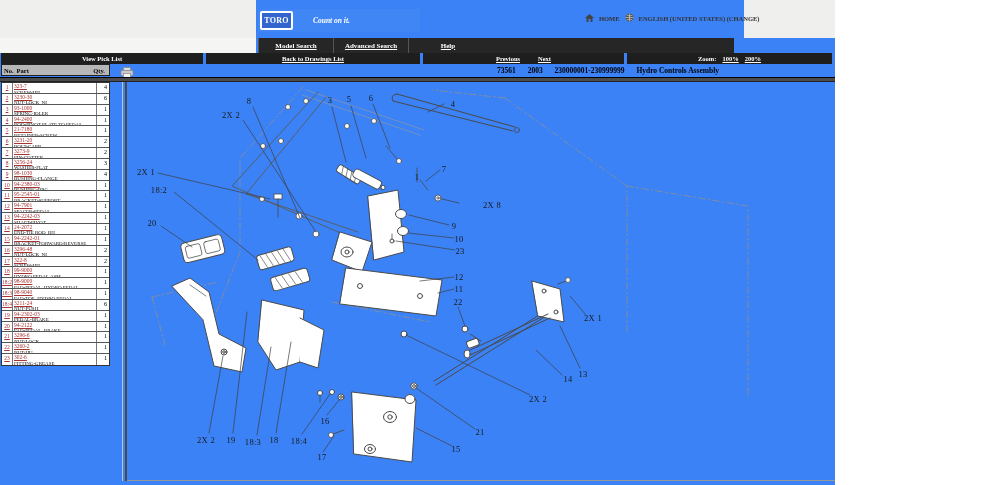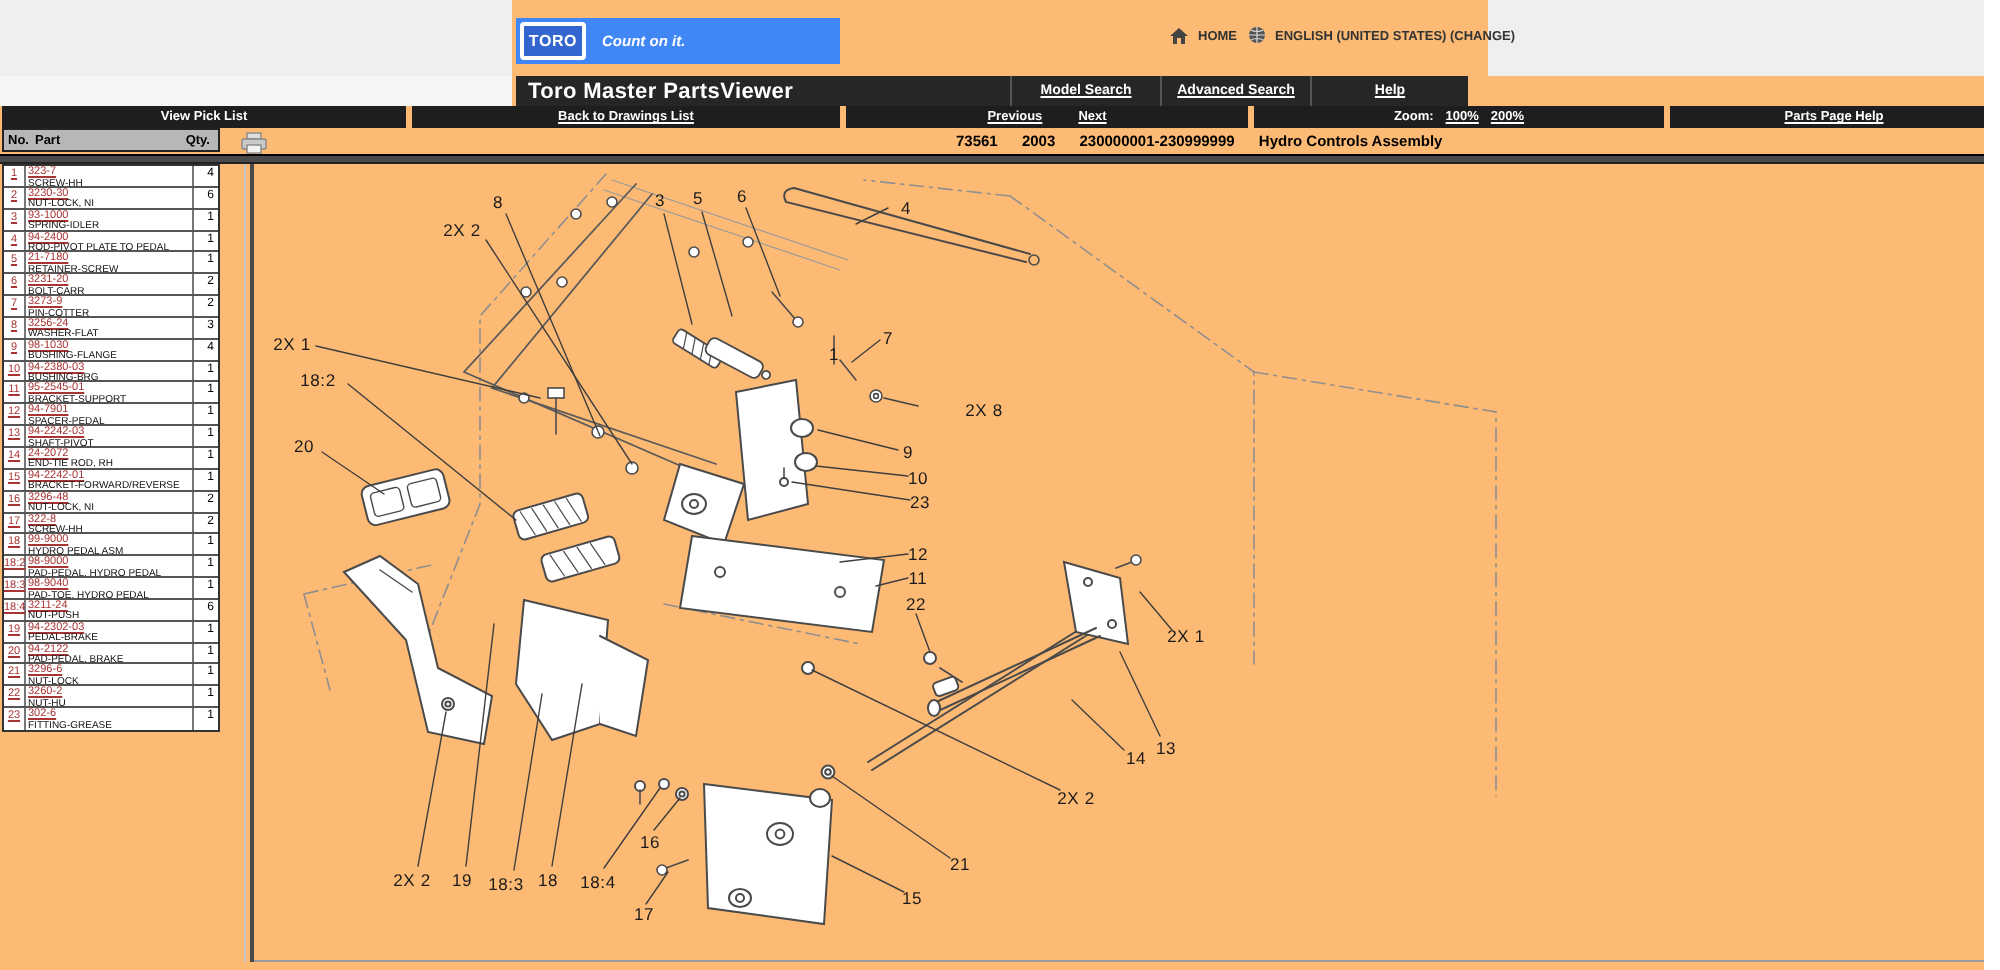--- a/index.html
+++ b/index.html
@@ -1,32 +1,32 @@
 <!DOCTYPE html>
 <html><head>
 <meta charset="utf-8">
 <style>
   * { margin:0; padding:0; box-sizing:border-box; }
   html,body { background:#fff; }
   body { font-family:"Liberation Sans", sans-serif; }
-  #page { position:relative; width:992px; height:485px; background:#fdba74; overflow:hidden; }
+  #page { position:relative; width:835px; height:485px; background:#3b82f6; overflow:hidden;font-family:Liberation Serif, serif; }
 
   
   .gray-tl  { position:absolute; left:0; top:0; width:256px; height:38px; background:#efefed; }
   .gray-tl2 { position:absolute; left:0; top:38px; width:256px; height:15px; background:#f5f5f3; }
   .gray-tr  { position:absolute; left:744px; top:0; width:256px; height:38px; background:#efefed; }
 
   
   .logo-banner { position:absolute; left:258px; top:9px; width:162px; height:23px;
                  background:#4186f5; display:flex; align-items:center; }
   .logo-box { width:33px; height:19px; margin-left:2px; background:#3365cf;
               border:2px solid #fff; border-radius:2px; color:#fff; font-weight:bold;
               font-size:8px; display:flex; align-items:center; justify-content:center;
               letter-spacing:.3px; }
-  .logo-tag { color:#fff; font-weight:bold; font-size:7.5px; margin-left:8px; font-style:italic; }
+  .logo-tag { color:#fff; font-weight:bold; font-size:7.5px; margin-left:20px; font-style:italic; }
 
   
   .utility { position:absolute; left:585px; top:13px; display:flex; align-items:center;
              gap:5px; font-size:6.5px; color:#333; font-weight:bold; }
   .uicon { display:inline-block; }
   .util-link { cursor:pointer; }
 
   
   .titlebar { position:absolute; left:258px; top:38px; width:476px; height:15px;
               background:#262626; display:flex; align-items:stretch; }
@@ -45,21 +45,21 @@
   .navplain { text-decoration:none; }
 
   
   .thead-box { position:absolute; left:1px; top:64px; width:109px; height:12px;
                background:#b7b7b7; border:1px solid #222; display:flex; align-items:center;
                font-size:6.5px; font-weight:bold; color:#000; }
   .thead-no { margin-left:2px; }
   .thead-part { margin-left:3px; flex:1; }
   .thead-qty { margin-right:4px; }
   .print-btn { position:absolute; left:120px; top:64px; width:14px; height:11px; cursor:pointer; }
-  .breadcrumb { position:absolute; left:478px; top:66px; font-size:7.5px; font-weight:bold;
+  .breadcrumb { position:absolute; left:497px; top:66px; font-size:7.5px; font-weight:bold;
                 color:#000; white-space:nowrap; }
   .breadcrumb span { margin-right:10px; }
   .breadcrumb .asm { margin-right:0; }
 
   
   .divband { position:absolute; left:0; top:77px; width:1000px; height:5px;
              background:#4a4a4a; border-top:1px solid #000; border-bottom:1px solid #222; }
 
   
   .ptable { position:absolute; left:1px; top:82px; width:109px; border:1px solid #333;
@@ -108,21 +108,20 @@
     <span class="uicon">
       <svg width="9" height="9" viewBox="0 0 9 9">
           <circle cx="4.5" cy="4.5" r="4" fill="#555"></circle>
           <path d="M.5 4.5 H8.5 M4.5 .5 V8.5 M1.5 2 C3 3,6 3,7.5 2 M1.5 7 C3 6,6 6,7.5 7" stroke="#ddd" stroke-width=".6" fill="none"></path>
         </svg>
     </span>
     <span class="util-link">ENGLISH (UNITED STATES) (CHANGE)</span>
   </div>
 
   <div class="titlebar">
-    <div class="apptitle">Toro Master PartsViewer</div>
     <div class="menucell">Model Search</div>
     <div class="menucell">Advanced Search</div>
     <div class="menucell">Help</div>
   </div>
 
   <div class="navseg" style="left:1px;width:202px;">
     <span class="navplain">View Pick List</span>
   </div>
   <div class="navseg" style="left:206px;width:214px;">
     <span class="navlink">Back to Drawings List</span>

